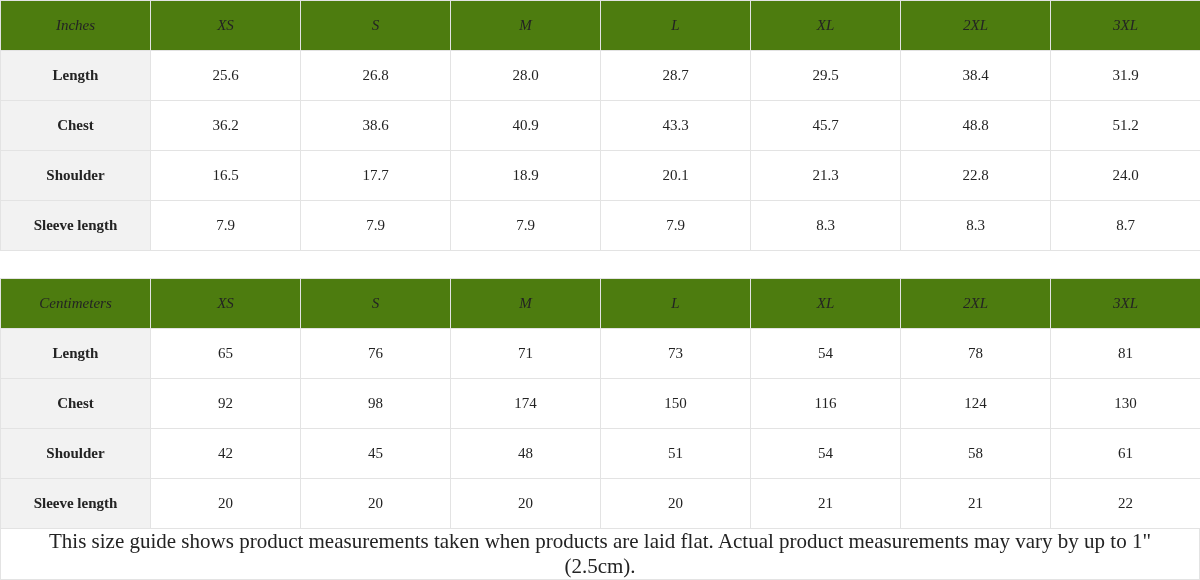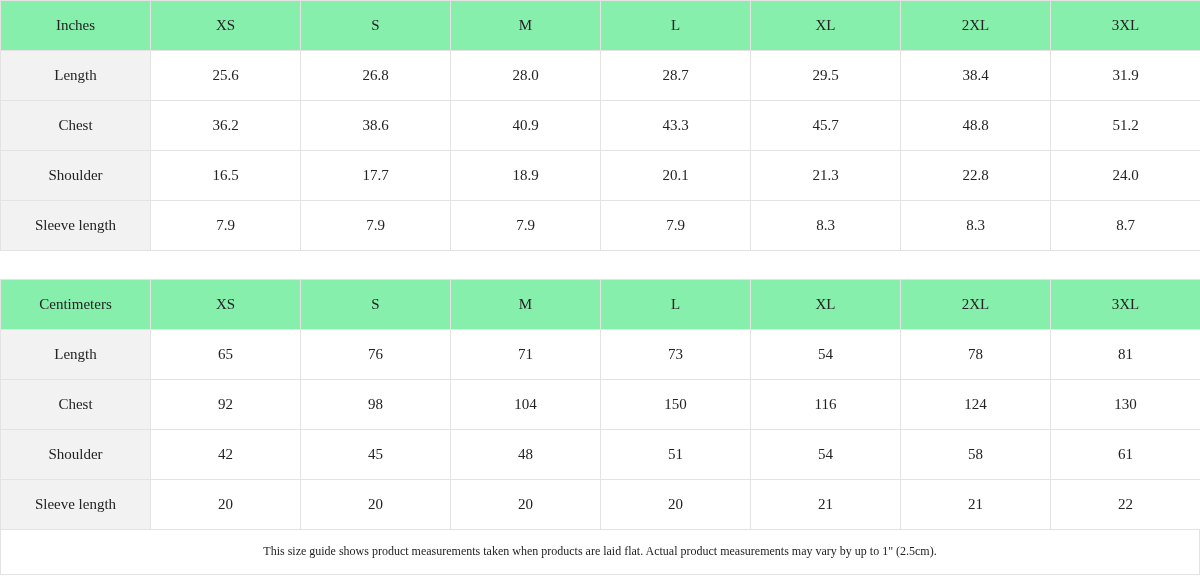--- a/index.html
+++ b/index.html
@@ -35,37 +35,39 @@
     font-weight: normal;
     font-size: 15px;
     color: #232323;
     padding: 0 4px;
     box-sizing: border-box;
   }
   table.size-table col.label-col { width: 150px; }
   table.size-table col.data-col { width: 150px; }
 
   thead td, thead th {
-    background: #86efac;
+    background: #4d7c0f;
+    font-style: italic;
   }
   tbody td.row-label {
     background: #f2f2f2;
+    font-weight: bold;
   }
   .footnote-table {
     width: 1200px;
     border-collapse: collapse;
     table-layout: fixed;
   }
   .footnote-table td {
     border: 1px solid #e3e3e3;
     border-top: none;
     height: 44px;
     text-align: center;
     vertical-align: middle;
-    font-size: 12px;
+    font-size: 21px;
     color: #232323;
     padding: 0 12px;
     box-sizing: border-box;
   }
   .gap {
     height: 28px;
     width: 1200px;
     background: #ffffff;
   }
 </style>
@@ -174,21 +176,21 @@
         <td>71</td>
         <td>73</td>
         <td>54</td>
         <td>78</td>
         <td>81</td>
       </tr>
       <tr>
         <td class="row-label">Chest</td>
         <td>92</td>
         <td>98</td>
-        <td>104</td>
+        <td>174</td>
         <td>150</td>
         <td>116</td>
         <td>124</td>
         <td>130</td>
       </tr>
       <tr>
         <td class="row-label">Shoulder</td>
         <td>42</td>
         <td>45</td>
         <td>48</td>

